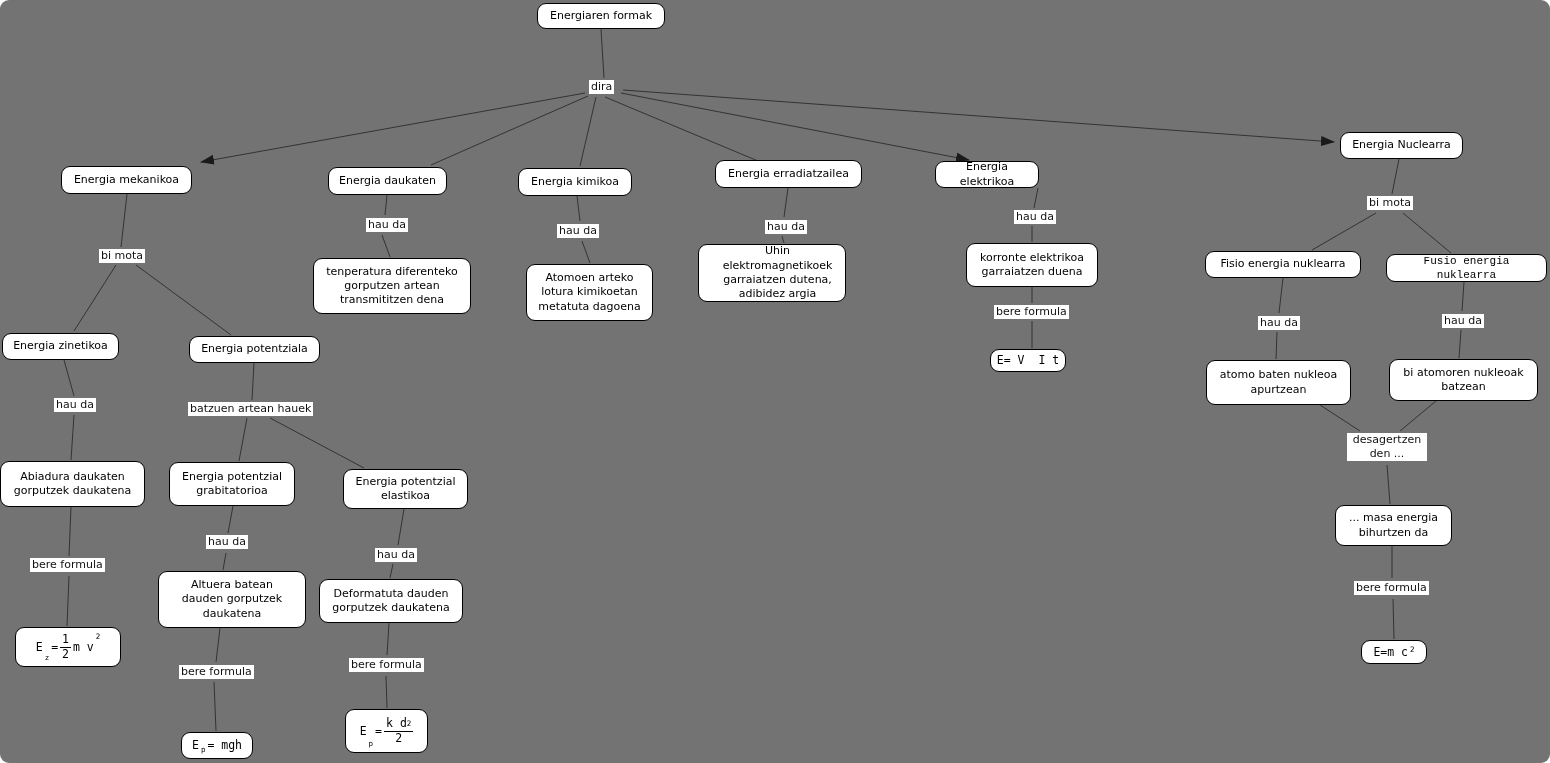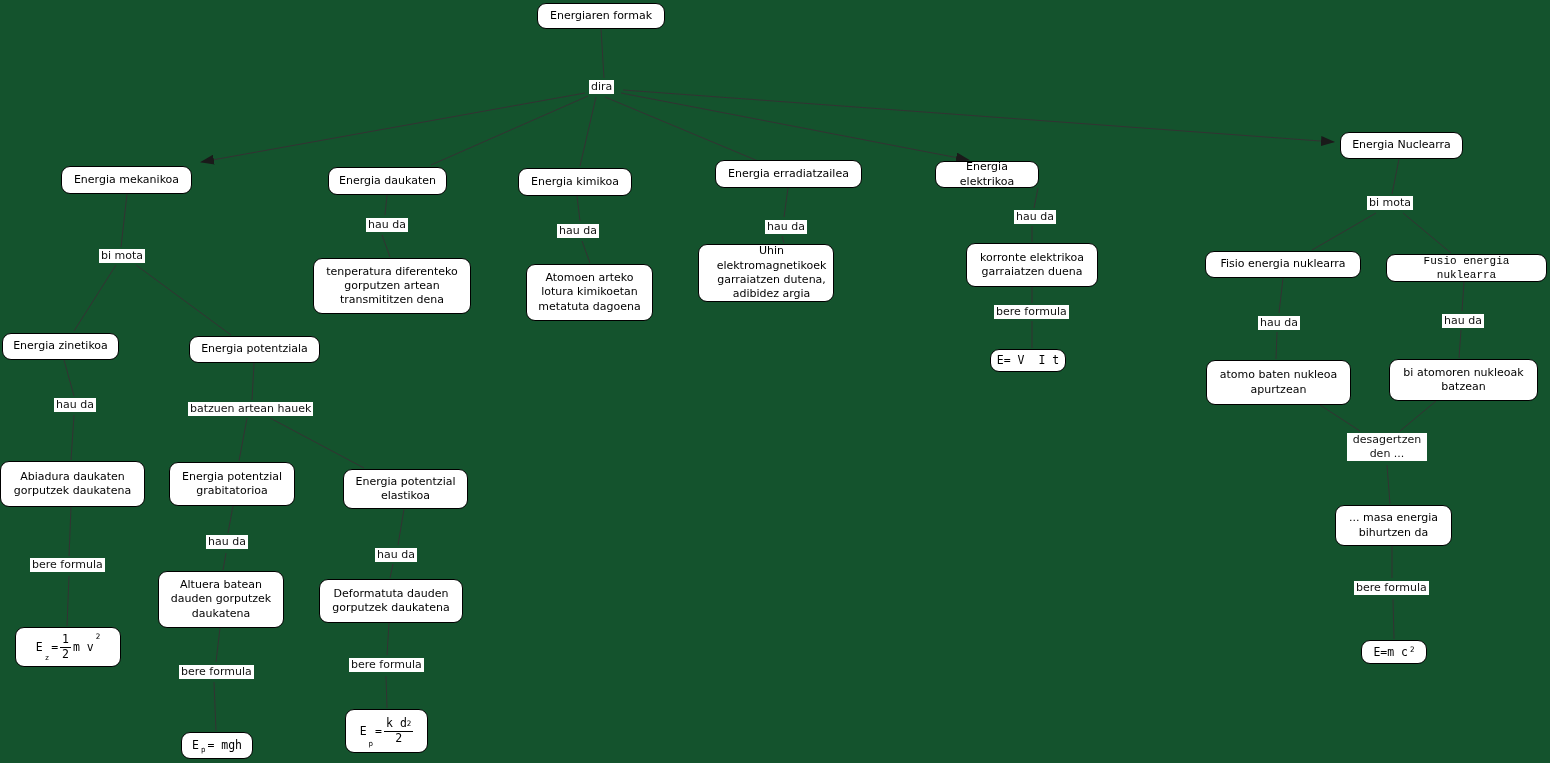--- a/index.html
+++ b/index.html
@@ -1,17 +1,17 @@
 <!DOCTYPE html>
 <html><head>
 <meta charset="utf-8">
 <style>
   html,body{margin:0;padding:0;background:#fff;}
-  #canvas{position:relative;width:1550px;height:763px;background:#14532d;overflow:hidden;
-          font-family:"DejaVu Sans","Liberation Sans",sans-serif;color:#000;}
+  #canvas{position:relative;width:1550px;height:763px;background:#737373;overflow:hidden;
+          font-family:"DejaVu Sans","Liberation Sans",sans-serif;color:#000;border-radius:9px;}
   svg.connectors{position:absolute;left:0;top:0;width:1550px;height:763px;}
   .node{position:absolute;box-sizing:border-box;background:#fff;border:1px solid #000;
         border-radius:9px;display:flex;align-items:center;justify-content:center;
         text-align:center;font-size:11px;line-height:1.3;padding:2px 5px;
         white-space:pre-line;z-index:2;}
   .link-label{position:absolute;font-size:11px;line-height:1.25;color:#111;
         white-space:pre-line;background:#fff;padding:0 2px;z-index:3;}
   .link-label.center{text-align:center;}
   .formula{font-family:"DejaVu Sans Mono","Liberation Mono",monospace;white-space:pre;
         gap:2px;font-size:11.5px;}
@@ -93,32 +93,32 @@
   <div class="node" style="left:2px;top:333px;width:117px;height:27px;">Energia zinetikoa</div>
   <div class="node" style="left:189px;top:336px;width:131px;height:27px;">Energia potentziala</div>
   <div class="node" style="left:1205px;top:251px;width:156px;height:27px;">Fisio energia nuklearra</div>
   <div class="node" style="left:1386px;top:254px;width:161px;height:28px;font-family:Liberation Mono, monospace;">Fusio energia nuklearra</div>
   <div class="node" style="left:526px;top:264px;width:127px;height:57px;">Atomoen arteko
 lotura kimikoetan
 metatuta dagoena</div>
   <div class="node" style="left:313px;top:258px;width:158px;height:56px;">tenperatura diferenteko
 gorputzen artean
 transmititzen dena</div>
-  <div class="node" style="left:698px;top:244px;width:136px;height:58px;padding-left:16px;">Uhin elektromagnetikoek
+  <div class="node" style="left:698px;top:244px;width:148px;height:58px;padding-left:16px;">Uhin elektromagnetikoek
 garraiatzen dutena,
 adibidez argia</div>
   <div class="node" style="left:966px;top:243px;width:132px;height:44px;">korronte elektrikoa
 garraiatzen duena</div>
   <div class="node" style="left:0px;top:461px;width:145px;height:46px;">Abiadura daukaten
 gorputzek daukatena</div>
   <div class="node" style="left:169px;top:462px;width:126px;height:44px;">Energia potentzial
 grabitatorioa</div>
   <div class="node" style="left:343px;top:469px;width:125px;height:40px;">Energia potentzial
 elastikoa</div>
-  <div class="node" style="left:158px;top:571px;width:126px;height:57px;">Altuera batean
+  <div class="node" style="left:158px;top:571px;width:148px;height:57px;">Altuera batean
 dauden gorputzek
 daukatena</div>
   <div class="node" style="left:319px;top:579px;width:144px;height:44px;">Deformatuta dauden
 gorputzek daukatena</div>
   <div class="node" style="left:1206px;top:360px;width:145px;height:45px;">atomo baten nukleoa
 apurtzean</div>
   <div class="node" style="left:1389px;top:359px;width:149px;height:42px;">bi atomoren nukleoak
 batzean</div>
   <div class="node" style="left:1335px;top:505px;width:117px;height:41px;">... masa energia
 bihurtzen da</div>

